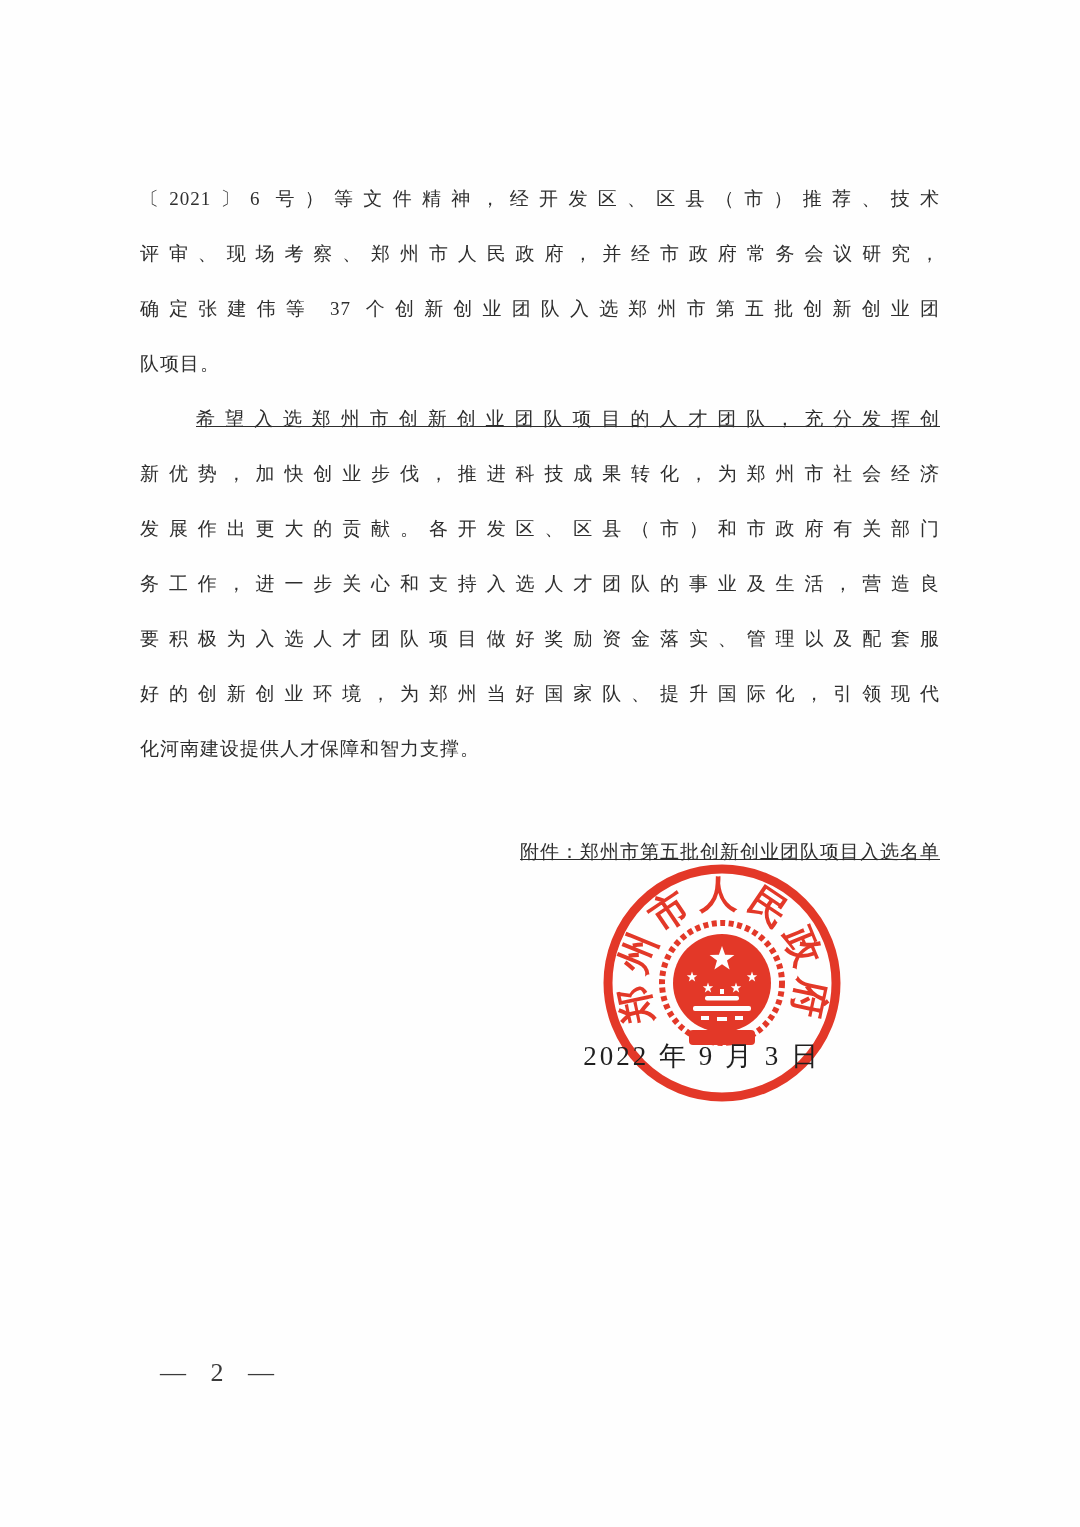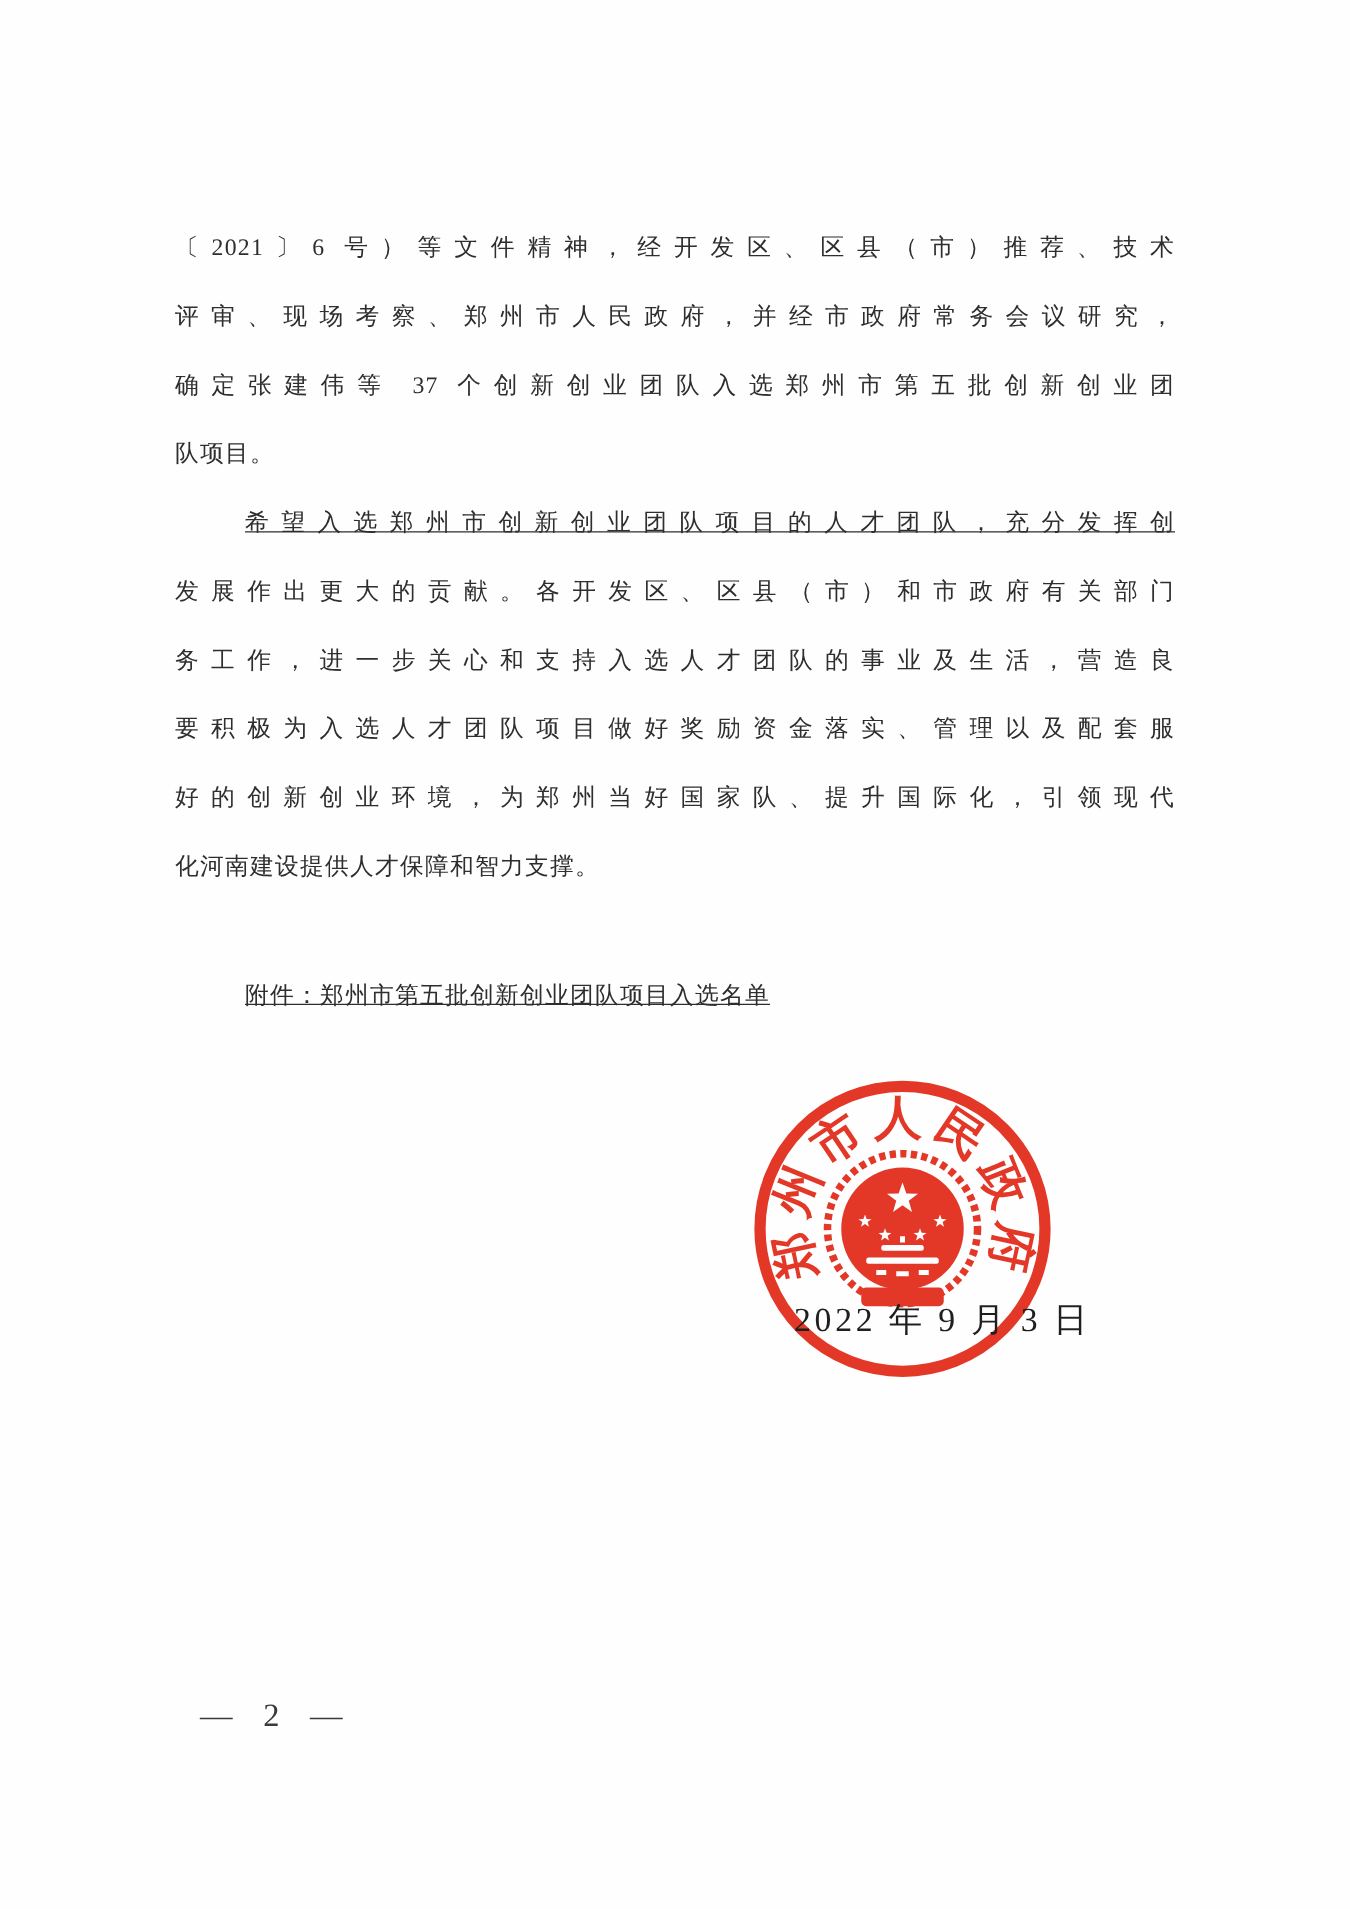--- a/index.html
+++ b/index.html
@@ -14,31 +14,31 @@
   .doc-text {
     position:absolute;
     left:140px; top:171px; width:800px;
     font-size:19px;
     line-height:55px;
     letter-spacing:1px;
   }
   .line { height:55px; white-space:nowrap; }
   .line.j { text-align:justify; text-align-last:justify; white-space:normal; }
   .line.ind { padding-left:56px;text-decoration:underline; }
-  .line.attachment { margin-top:48px; }
+  .line.attachment { margin-top:48px;text-align:right; }
   .seal {
     position:absolute;
     left:592px; top:853px;
     width:260px; height:260px;
     z-index:1;
     opacity:0.93;
   }
   .date-line {
     position:absolute;
-    left:624px; top:1038px;
+    left:572px; top:1038px;
     width:260px;
     text-align:center;
     font-size:27px;
     letter-spacing:3px;
     color:#1f1f1f;
     z-index:2;
   }
   .page-number {
     position:absolute;
     left:160px; top:1358px;
@@ -51,20 +51,21 @@
 <body>
 
 <div class="page">
 
   <div class="doc-text">
     <div class="line j">〔2021〕6 号）等文件精神，经开发区、区县（市）推荐、技术</div>
     <div class="line j">评审、现场考察、郑州市人民政府，并经市政府常务会议研究，</div>
     <div class="line j">确定张建伟等 37 个创新创业团队入选郑州市第五批创新创业团</div>
     <div class="line">队项目。</div>
     <div class="line j ind">希望入选郑州市创新创业团队项目的人才团队，充分发挥创</div>
+    <div class="line j">新优势，加快创业步伐，推进科技成果转化，为郑州市社会经济</div>
     <div class="line j">发展作出更大的贡献。各开发区、区县（市）和市政府有关部门</div>
     <div class="line j">务工作，进一步关心和支持入选人才团队的事业及生活，营造良</div>
     <div class="line j">要积极为入选人才团队项目做好奖励资金落实、管理以及配套服</div>
     <div class="line j">好的创新创业环境，为郑州当好国家队、提升国际化，引领现代</div>
     <div class="line">化河南建设提供人才保障和智力支撑。</div>
     <div class="line ind attachment">附件：郑州市第五批创新创业团队项目入选名单</div>
   </div>
 
   <div class="seal">
     <svg width="260" height="260" viewBox="-130 -130 260 260" xmlns="http://www.w3.org/2000/svg">

